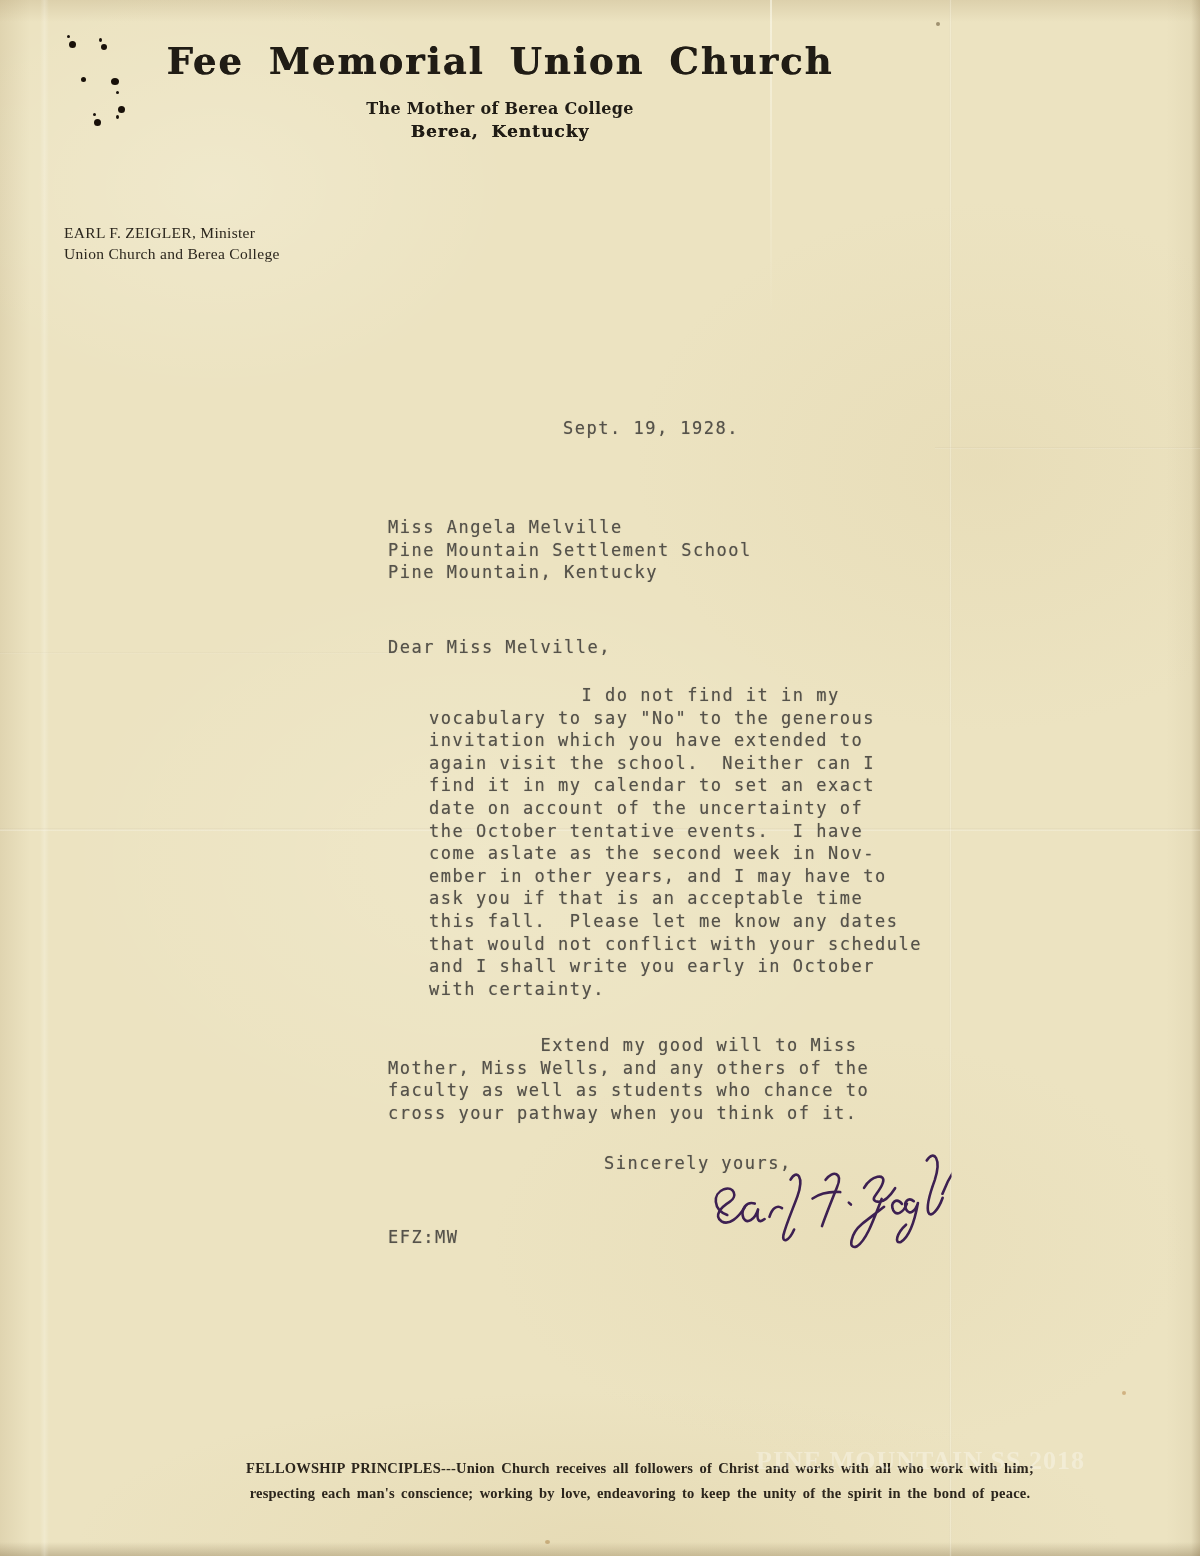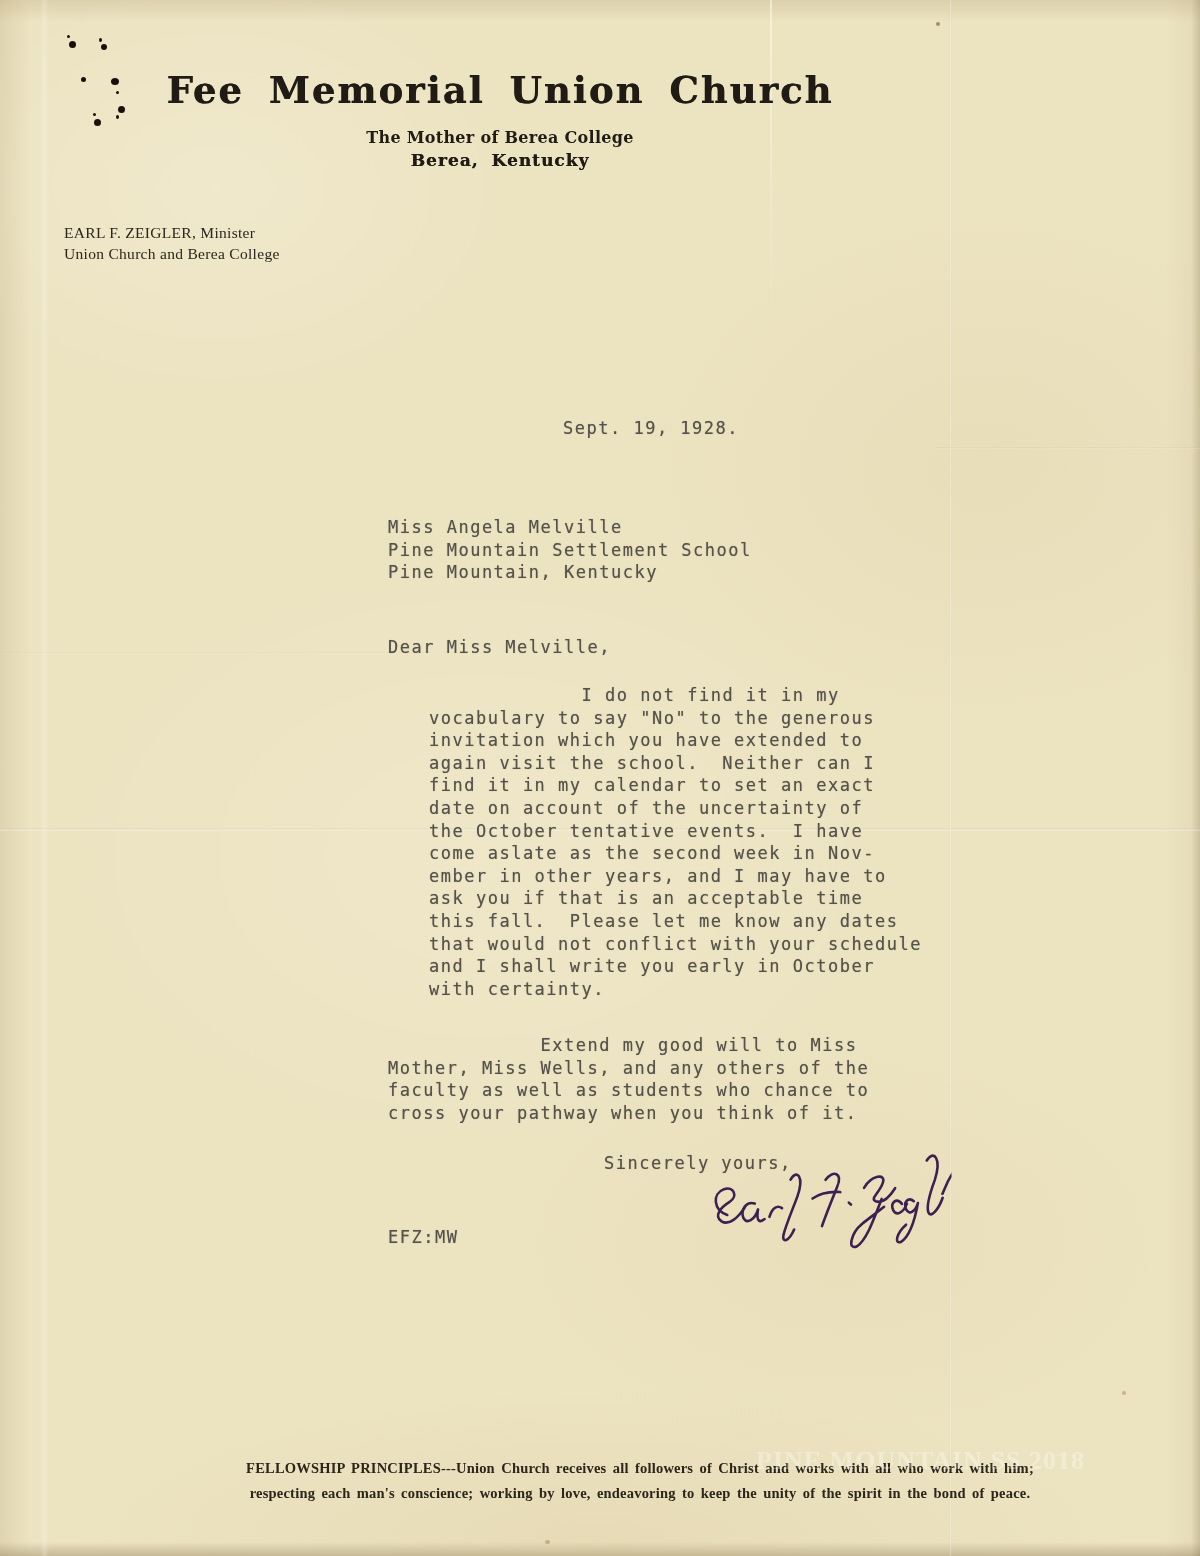--- a/index.html
+++ b/index.html
@@ -35,21 +35,21 @@
   .crease-h-right { left: 935px; top: 447px; width: 265px; height: 2px; opacity: .45;
     background: linear-gradient(to bottom, rgba(120,95,50,0.18), rgba(255,255,248,0.5)); }
   .crease-h-left { left: 0; top: 652px; width: 430px; height: 2px; opacity: .35;
     background: linear-gradient(to bottom, rgba(120,95,50,0.16), rgba(255,255,248,0.45)); }
   .crease-h-mid { left: 0; top: 828px; width: 1200px; height: 3px; opacity: .55;
     background: linear-gradient(to bottom, rgba(120,95,50,0.12), rgba(255,255,248,0.6)); }
   
   .dot { position: absolute; background: #181009; border-radius: 50%; z-index: 3; }
   .speck { position: absolute; border-radius: 50%; z-index: 3; }
   
-  .letterhead { position: absolute; left: 0; top: 68px; width: 1000px; text-align: center; z-index: 4; color: #201c15; }
+  .letterhead { position: absolute; left: 0; top: 39px; width: 1000px; text-align: center; z-index: 4; color: #201c15; }
   .church-name { font-family: "DejaVu Serif", serif; font-weight: bold; font-size: 37px;
     letter-spacing: 2px; word-spacing: 10px; text-shadow: 0.4px 0 0 #201c15; }
   .lh-subtitle { margin-top: 16px; font-size: 16px; font-weight: bold; letter-spacing: 0.3px; }
   .lh-location { margin-top: 3px; font-size: 17px; font-weight: bold; letter-spacing: 1px; word-spacing: 6px;
     text-shadow: 0.3px 0 0 #201c15; }
   .minister-block { position: absolute; left: 64px; top: 194px; z-index: 4; color: #2b261d;
     font-family: "Liberation Serif", serif; font-size: 15.5px; line-height: 21px; letter-spacing: 0.3px; margin-top: 28px; }
   
   .tw {
     position: absolute; z-index: 4;

